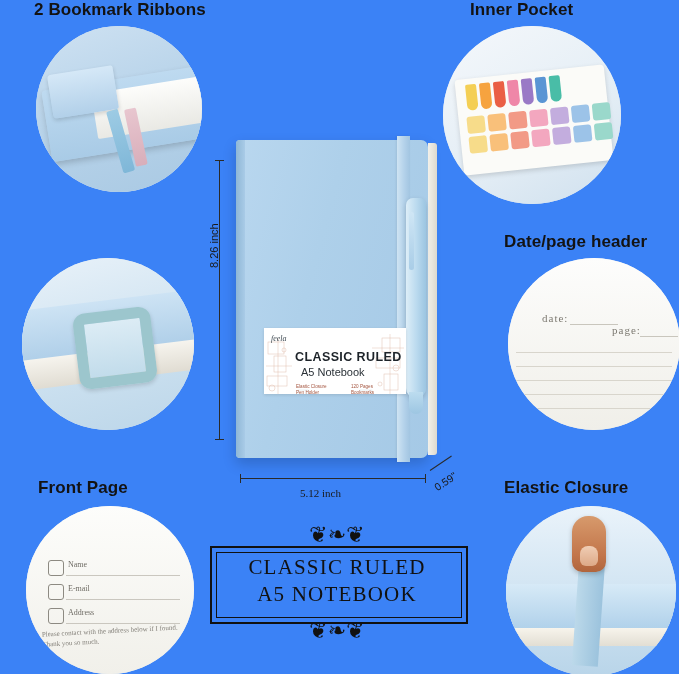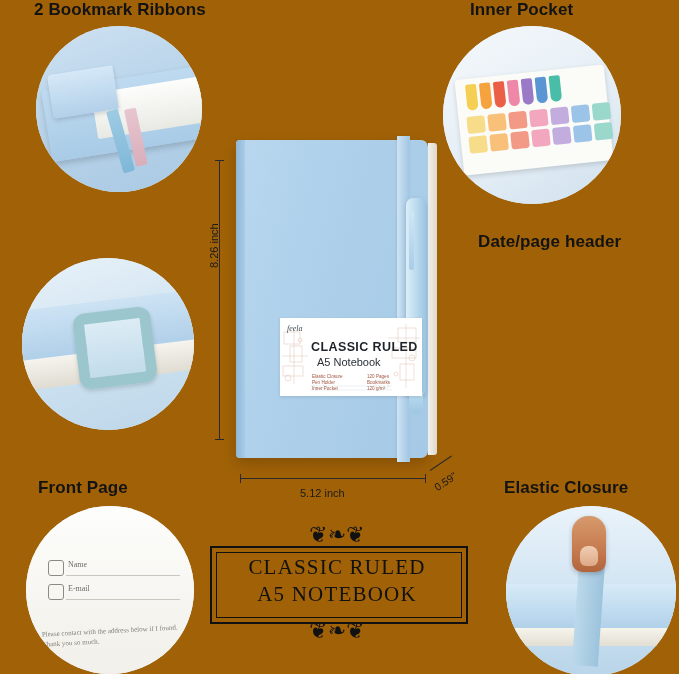--- a/index.html
+++ b/index.html
@@ -10,37 +10,37 @@
   body {
     width: 679px;
     height: 674px;
     position: relative;
     font-family: "Liberation Sans", sans-serif;
     overflow: hidden;
   }
   .stage {
     position: absolute;
     inset: 0;
-    background: #a16207;
+    background: #3b82f6;
   }
 
   
   .feature-label {
     position: absolute;
     font-family: "Liberation Sans", sans-serif;
     font-weight: bold;
     color: #131313;
     font-size: 17px;
     letter-spacing: 0.1px;
     white-space: nowrap;
   }
   .lbl-bookmarks { left: 34px;  top: 0px; }
   .lbl-pocket    { left: 470px; top: 0px; }
   .lbl-pen       { left: 2px;   top: 232px; }
-  .lbl-date      { left: 478px; top: 232px; }
+  .lbl-date      { left: 504px; top: 232px; }
   .lbl-front     { left: 38px;  top: 478px; }
   .lbl-elastic   { left: 504px; top: 478px; }
 
   
   .circle {
     position: absolute;
     border-radius: 50%;
     overflow: hidden;
     background: #eef4f9;
     box-shadow: inset 0 0 0 1px rgba(0,0,0,0.05);
@@ -212,25 +212,24 @@
     border-radius: 3px;
   }
   .nb-pen-tip {
     position: absolute; right: 5px; top: 252px; width: 14px; height: 22px;
     background: linear-gradient(180deg,#bcdcef 0%, #9dc6e2 100%);
     border-radius: 0 0 7px 7px;
   }
 
   
   .nb-plate {
-    position: absolute; left: 28px; top: 178px; width: 142px; height: 78px;
+    position: absolute; left: 28px; top: 188px; width: 142px; height: 66px;
     background: #ffffff;
     box-shadow: 0 1px 3px rgba(0,0,0,0.12);
     overflow: hidden;
-    margin-left: 16px;
   }
   .plate-doodle {
     position: absolute; inset: 0;
     opacity: 0.55;
   }
   .plate-brand {
     position: absolute; left: 7px; top: 6px;
     font-family: "Liberation Serif", serif;
     font-style: italic;
     font-size: 8px;
@@ -274,21 +273,21 @@
   }
   .dim-v-line::before, .dim-v-line::after {
     content:""; position:absolute; left:-4px; width: 9px; height: 1px; background:#2a2a2a;
   }
   .dim-v-line::before { top: 0; }
   .dim-v-line::after  { bottom: 0; }
 
   .dim-h {
     position: absolute; left: 300px; top: 487px;
     font-size: 11px; color: #1a1a1a;
-    font-family: Liberation Sans, sans-serif;
+    font-family: Liberation Serif, serif;
   }
   .dim-h-line {
     position: absolute; left: 240px; top: 478px; width: 186px; height: 1px;
     background: #2a2a2a;
   }
   .dim-h-line::before, .dim-h-line::after {
     content:""; position:absolute; top:-4px; width: 1px; height: 9px; background:#2a2a2a;
   }
   .dim-h-line::before { left: 0; }
   .dim-h-line::after  { right: 0; }
@@ -398,32 +397,49 @@
     </div>
   </div>
 
   <div class="circle c-pen">
     <div class="ph-bg"></div>
     <div class="ph-cover"></div>
     <div class="ph-pages"></div>
     <div class="ph-loop"></div>
   </div>
 
+  <div class="circle c-date">
+    <div class="dt-bg"></div>
+    <div class="dt-text dt-date">date:</div>
+    <div class="dt-text dt-page">page:</div>
+    <div class="dt-rule" style="left:62px;  top:66px;  width:48px;"></div>
+    <div class="dt-rule" style="left:132px; top:78px;  width:38px;"></div>
+    <div class="dt-line" style="top:94px;"></div>
+    <div class="dt-line" style="top:108px;"></div>
+    <div class="dt-line" style="top:122px;"></div>
+    <div class="dt-line" style="top:136px;"></div>
+    <div class="dt-line" style="top:150px;"></div>
+  </div>
 
   <div class="circle c-front">
     <div class="fp-bg"></div>
 
     <div class="fp-row" style="top:28px;margin-top:24px;">
       <span class="fp-ico"></span>
       <span class="fp-lab">Name</span>
       <span class="fp-ln"></span>
     </div>
     <div class="fp-row" style="top:76px;">
       <span class="fp-ico"></span>
       <span class="fp-lab">E-mail</span>
+      <span class="fp-ln"></span>
+    </div>
+    <div class="fp-row" style="top:100px;">
+      <span class="fp-ico"></span>
+      <span class="fp-lab">Address</span>
       <span class="fp-ln"></span>
     </div>
 
     <div class="fp-note">Please contact with the address below if I found. Thank you so much.</div>
   </div>
 
   <div class="circle c-elastic">
     <div class="ec-bg"></div>
     <div class="ec-book"></div>
     <div class="ec-pages"></div>

